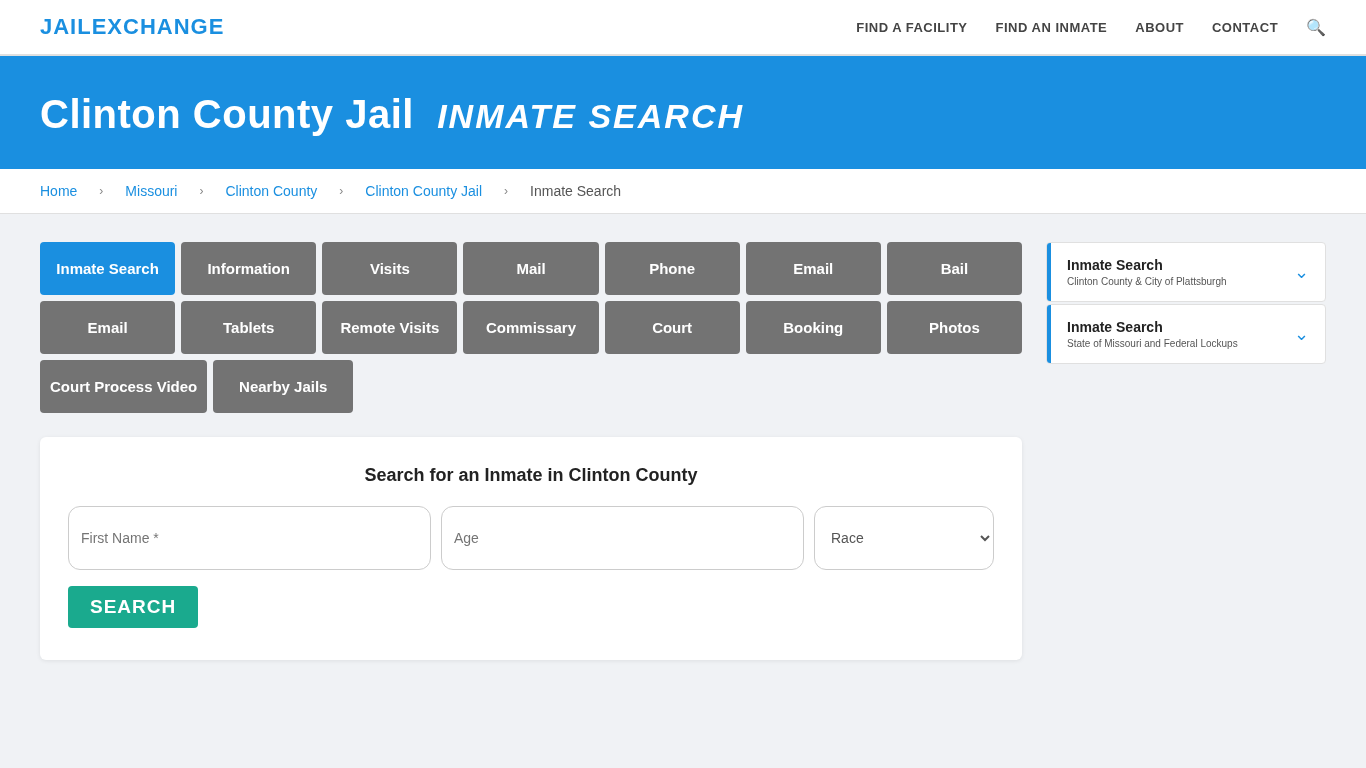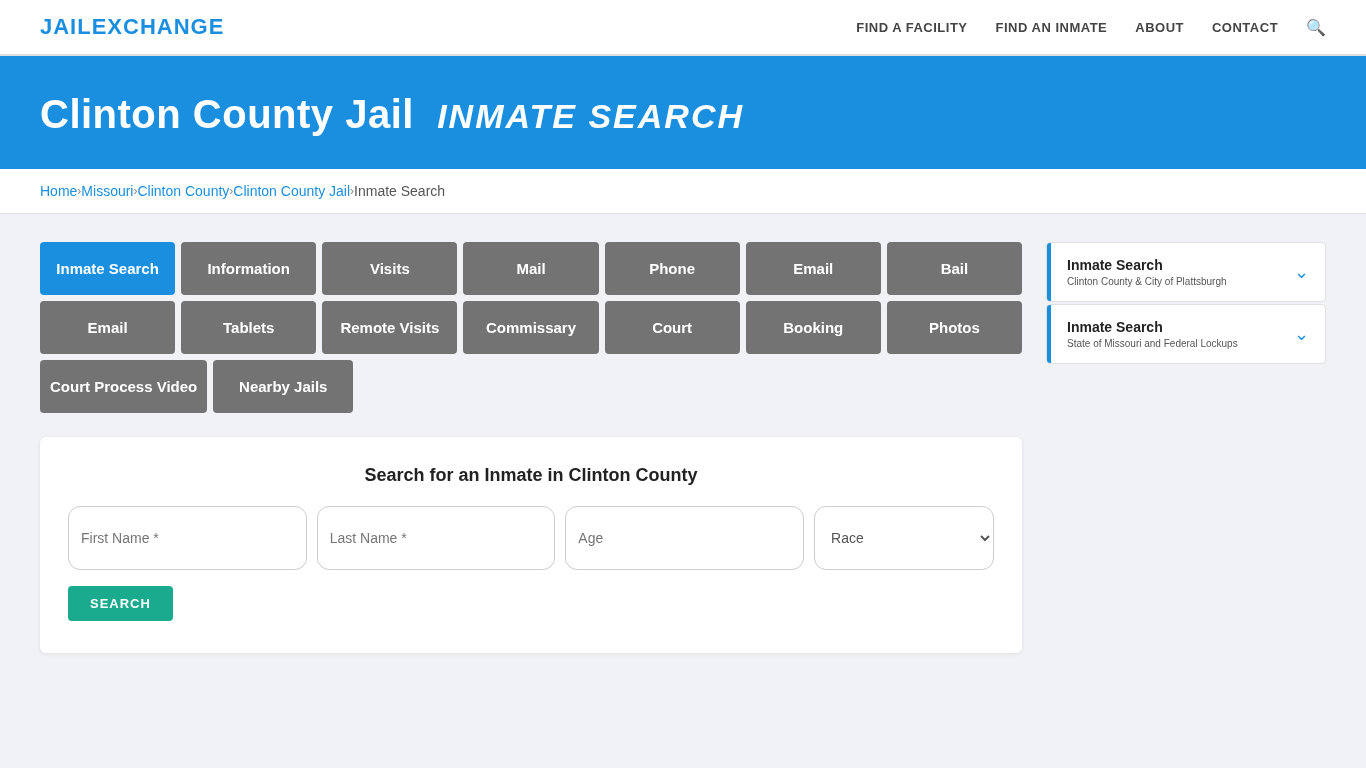--- a/index.html
+++ b/index.html
@@ -64,21 +64,21 @@
 
     
     .breadcrumb-bar {
       background: #fff;
       padding: 14px 40px;
       border-bottom: 1px solid #e0e0e0;
     }
     .breadcrumb {
       display: flex;
       align-items: center;
-      gap: 0;
+      gap: 22px;
       font-size: 14px;
     }
     .breadcrumb a {
       color: #1a8fe0;
       text-decoration: none;
     }
     .breadcrumb .sep { color: #888; font-size: 12px; }
     .breadcrumb .current { color: #555; }
 
     
@@ -153,21 +153,21 @@
       color: #555;
       background: #fff;
     }
     .search-fields select { max-width: 180px; }
     .search-btn {
       background: #1aaa8e;
       color: #fff;
       border: none;
       padding: 10px 22px;
       border-radius: 4px;
-      font-size: 13px;
+      font-size: 19px;
       font-weight: 700;
       letter-spacing: 1px;
       cursor: pointer;
       text-transform: uppercase;
     }
 
     
     .right-col {
       width: 280px;
       flex-shrink: 0;
@@ -270,21 +270,20 @@
         <button class="nav-btn court-process">Court Process Video</button>
         <button class="nav-btn nearby-jails">Nearby Jails</button>
       </div>
 
     </div>
 
     <div class="search-box">
       <h2>Search for an Inmate in Clinton County</h2>
       <div class="search-fields">
         <input type="text" placeholder="First Name *" style="">
-        <input type="text" placeholder="Last Name *" style="">
         <input type="text" placeholder="Age" style="">
         <select>
           <option>Race</option>
           <option>White</option>
           <option>Black</option>
           <option>Hispanic</option>
           <option>Asian</option>
           <option>Other</option>
         </select>
       </div>

